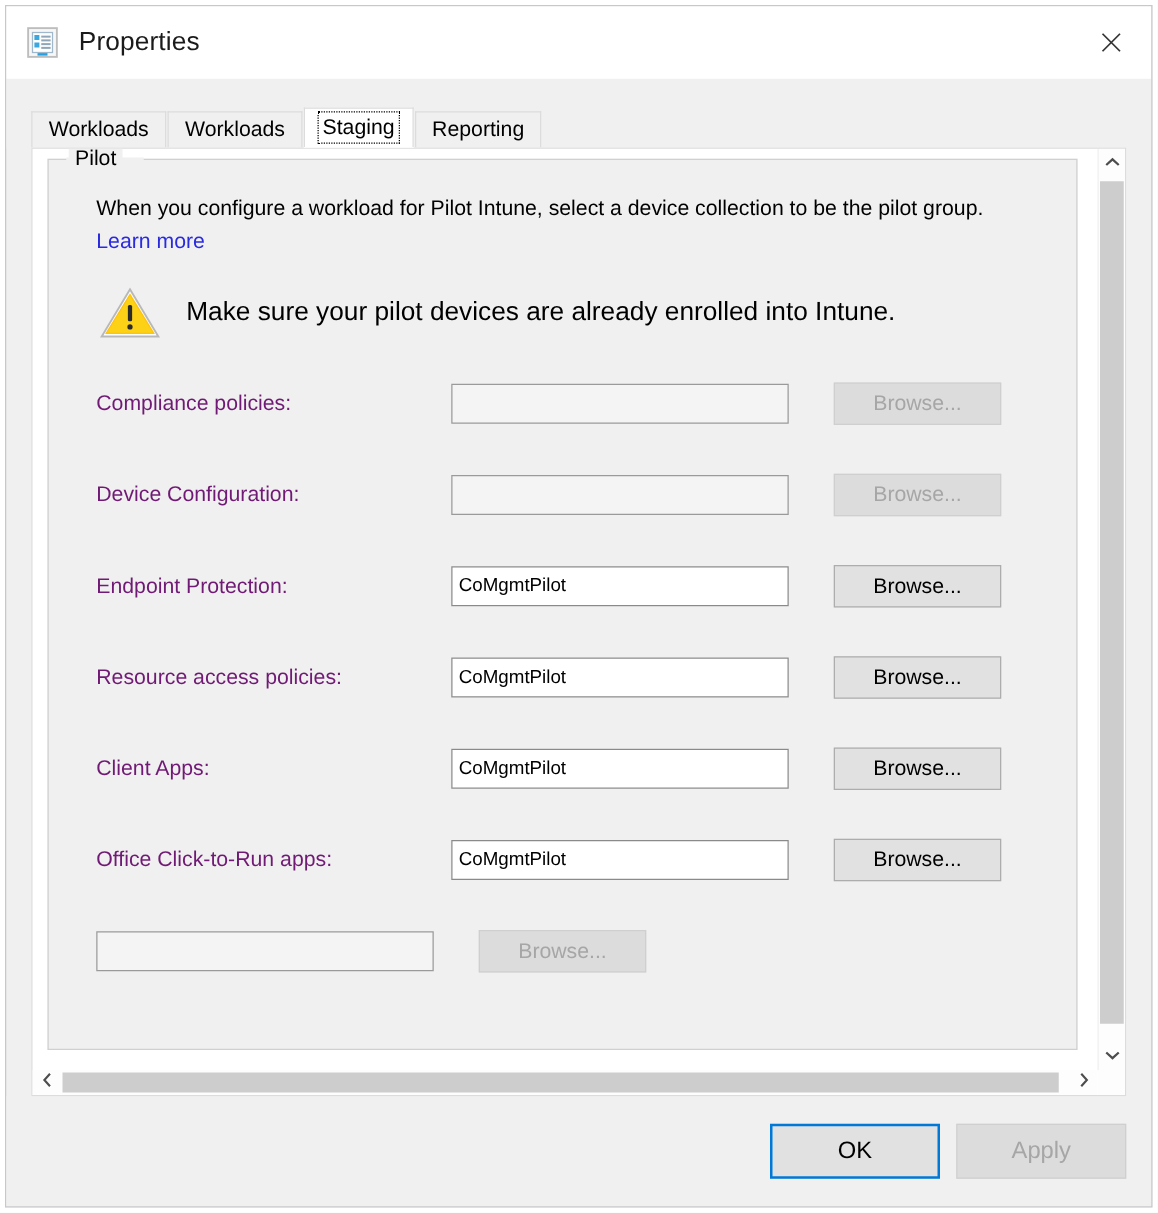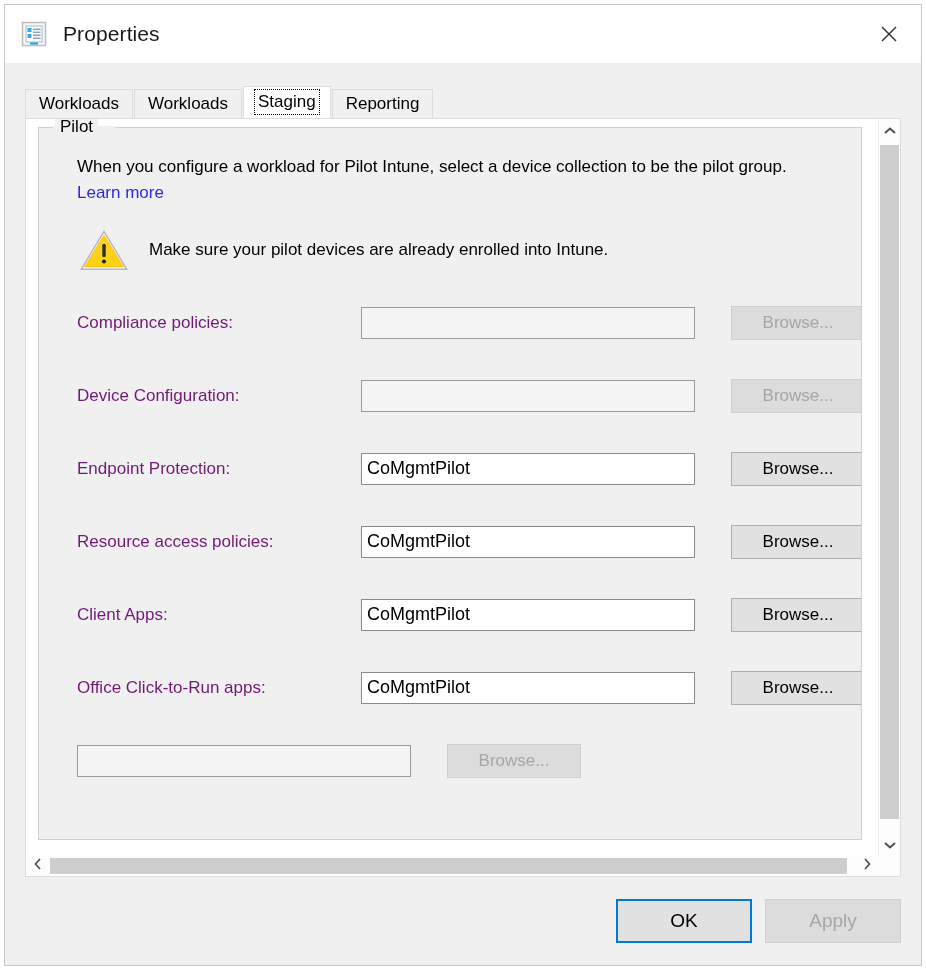--- a/index.html
+++ b/index.html
@@ -163,46 +163,46 @@
 
   
   #warning-row {
     display: flex;
     align-items: center;
     margin-top: 24px;
   }
   #warn-icon { width: 54px; height: 46px; flex: 0 0 auto; }
   #warn-text {
     margin-left: 18px;
-    font-size: 17px;
+    font-size: 21px;
     color: #000;
   }
 
   
   #form-rows { margin-top: 26px; }
   .form-row {
     display: flex;
     align-items: center;
     height: 47px;
     margin-bottom: 26px;
   }
   .row-label {
     width: 284px;
     flex: 0 0 auto;
     font-size: 17px;
     color: #701a75;
   }
   .row-input {
-    width: 334px;
+    width: 270px;
     height: 32px;
     flex: 0 0 auto;
     border: 1px solid #8a8a8a;
     background: #ffffff;
     font-family: "Liberation Sans", sans-serif;
-    font-size: 18px;
+    font-size: 15px;
     color: #000;
     padding: 0 5px;
     outline: none;
   }
   .row-input.disabled {
     background: #f4f4f4;
     border-color: #9a9a9a;
     color: #6d6d6d;
   }
   .row-browse {

